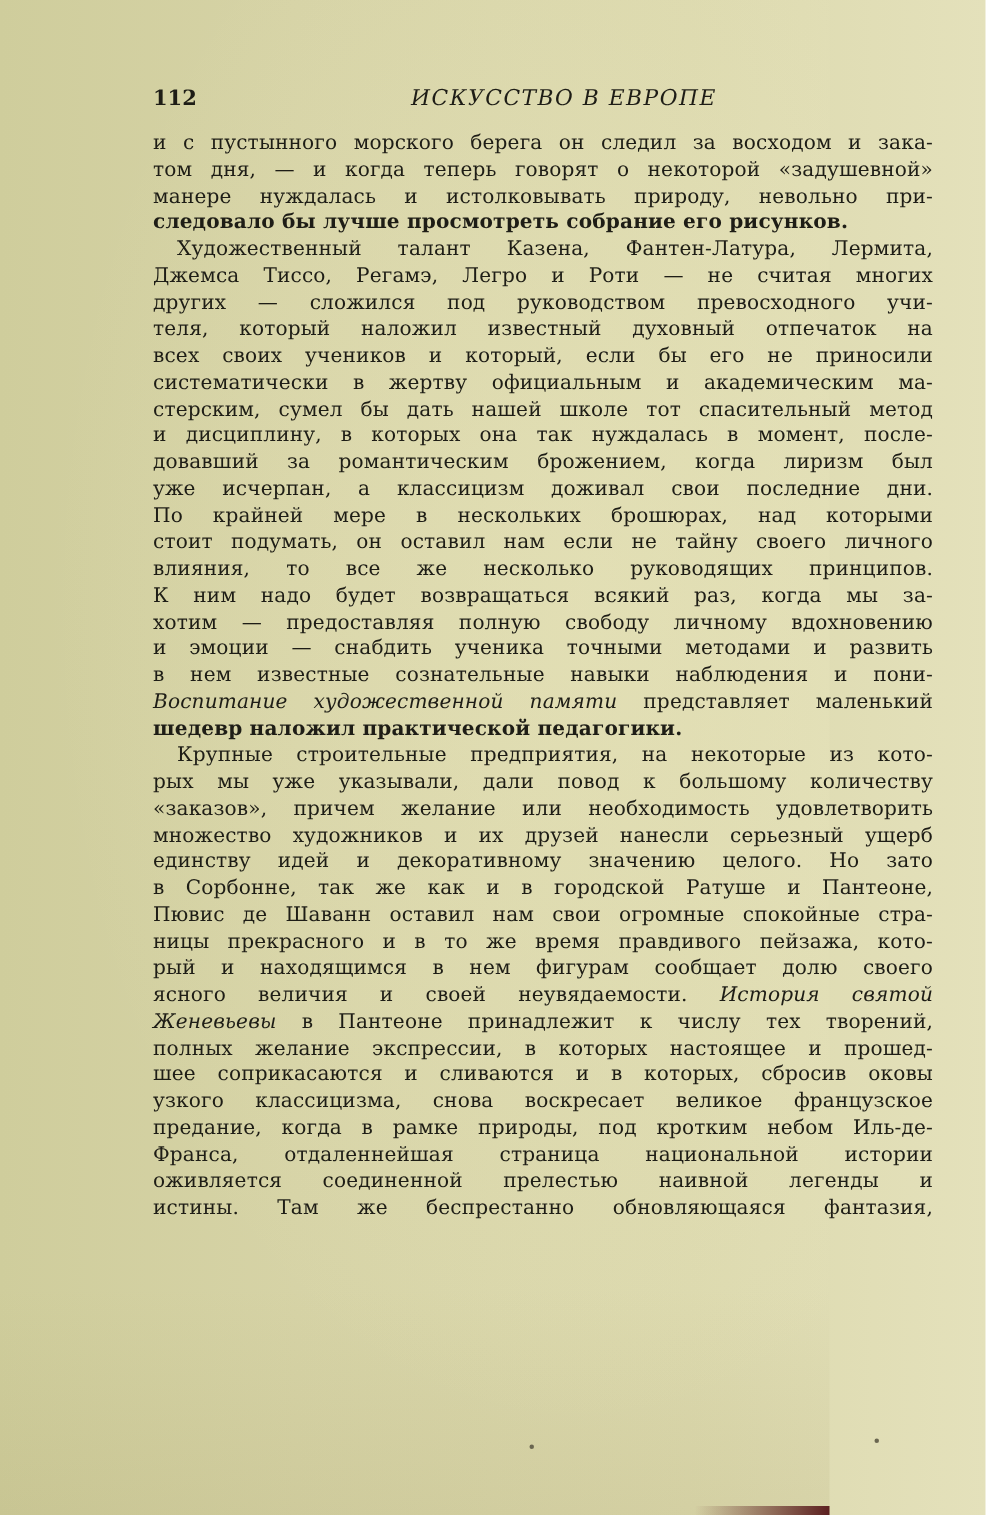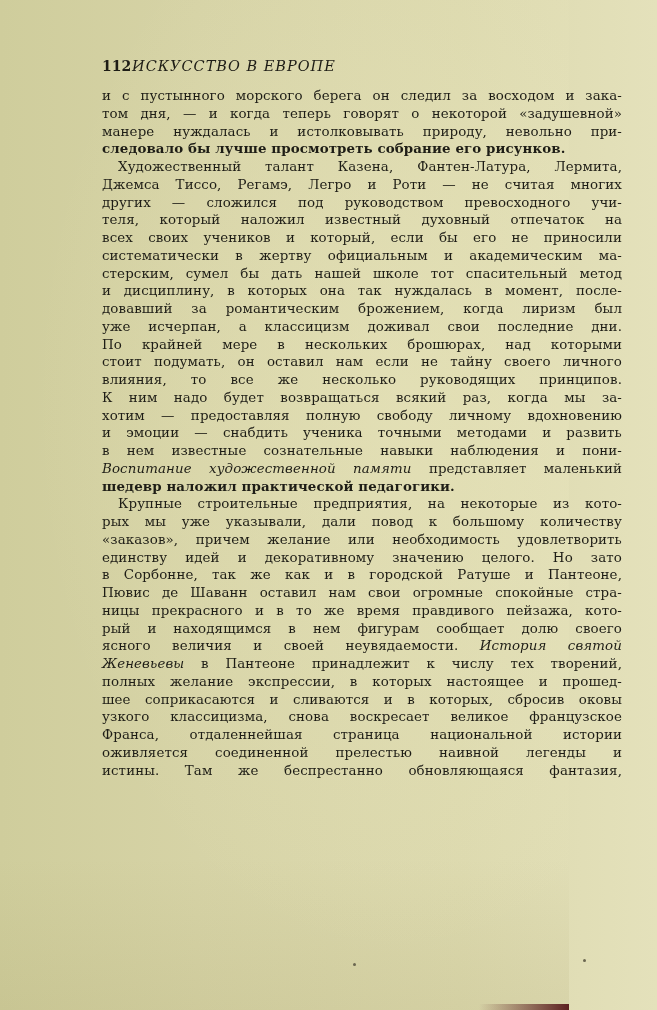--- a/index.html
+++ b/index.html
@@ -7,31 +7,30 @@
     width: 657px; height: 1010px; overflow: hidden;
     background: linear-gradient(90deg, #cfcd9c 0%, #d6d3a6 30%, #dcd9ae 70%, #e4e1bb 100%);
     position: relative;
     font-family: "DejaVu Serif", "Liberation Serif", serif;
     color: #1e1d16;
   }
   .page {
     position: absolute; left: 0; top: 0; width: 553px; height: 1010px;
     background: radial-gradient(ellipse at 70% 40%, rgba(240,236,196,0.35), rgba(0,0,0,0) 65%),
                 linear-gradient(180deg, rgba(0,0,0,0) 85%, rgba(150,140,80,0.12) 100%);
-    padding-left: 16px;
   }
   .running-head {
     position: absolute; top: 58px; left: 102px; width: 518px; height: 22px;
   }
   .page-number {
     position: absolute; left: 0; top: 0;
     font-family: "DejaVu Serif", serif; font-weight: bold; font-size: 14px;
   }
   .running-title {
-    position: absolute; left: 0; right: 0; top: 0; 
+    position: absolute; left: 0; right: 0; top: 0; text-align: center;
     font-family: "DejaVu Serif", serif; font-style: italic; font-size: 14.5px; letter-spacing: 1px;
     padding-left: 30px;
   }
   .body-text {
     position: absolute; left: 102px; top: 87px; width: 520px;
   }
   .line {
     display: block; height: 17.75px; line-height: 17.75px;
     font-size: 13.4px; white-space: nowrap;
     text-align: justify; text-align-last: justify;
@@ -77,30 +76,32 @@
       <span class="line"><span>влияния, то все же несколько руководящих принципов.</span></span>
       <span class="line"><span>К ним надо будет возвращаться всякий раз, когда мы за-</span></span>
       <span class="line"><span>хотим — предоставляя полную свободу личному вдохновению</span></span>
       <span class="line"><span>и эмоции — снабдить ученика точными методами и развить</span></span>
       <span class="line"><span>в нем известные сознательные навыки наблюдения и пони-</span></span>
       <span class="line"><span class="it">Воспитание художественной памяти</span><span> представляет маленький</span></span>
       <span class="line last"><span>шедевр наложил практической педагогики.</span></span>
       <span class="line indent"><span>Крупные строительные предприятия, на некоторые из кото-</span></span>
       <span class="line"><span>рых мы уже указывали, дали повод к большому количеству</span></span>
       <span class="line"><span>«заказов», причем желание или необходимость удовлетворить</span></span>
+      <span class="line"><span>множество художников и их друзей нанесли серьезный ущерб</span></span>
       <span class="line"><span>единству идей и декоративному значению целого. Но зато</span></span>
       <span class="line"><span>в Сорбонне, так же как и в городской Ратуше и Пантеоне,</span></span>
       <span class="line"><span>Пювис де Шаванн оставил нам свои огромные спокойные стра-</span></span>
       <span class="line"><span>ницы прекрасного и в то же время правдивого пейзажа, кото-</span></span>
       <span class="line"><span>рый и находящимся в нем фигурам сообщает долю своего</span></span>
       <span class="line"><span>ясного величия и своей неувядаемости. </span><span class="it">История святой</span></span>
       <span class="line"><span class="it">Женевьевы</span><span> в Пантеоне принадлежит к числу тех творений,</span></span>
       <span class="line"><span>полных желание экспрессии, в которых настоящее и прошед-</span></span>
       <span class="line"><span>шее соприкасаются и сливаются и в которых, сбросив оковы</span></span>
       <span class="line"><span>узкого классицизма, снова воскресает великое французское</span></span>
+      <span class="line"><span>предание, когда в рамке природы, под кротким небом Иль-де-</span></span>
       <span class="line"><span>Франса, отдаленнейшая страница национальной истории</span></span>
       <span class="line"><span>оживляется соединенной прелестью наивной легенды и</span></span>
       <span class="line"><span>истины. Там же беспрестанно обновляющаяся фантазия,</span></span>
     </div>
 
   <div class="speck" style="left:583px; top:959px;"></div>
   <div class="speck" style="left:353px; top:963px;"></div>
   <div class="edge-shadow"></div>
 </div>
 

